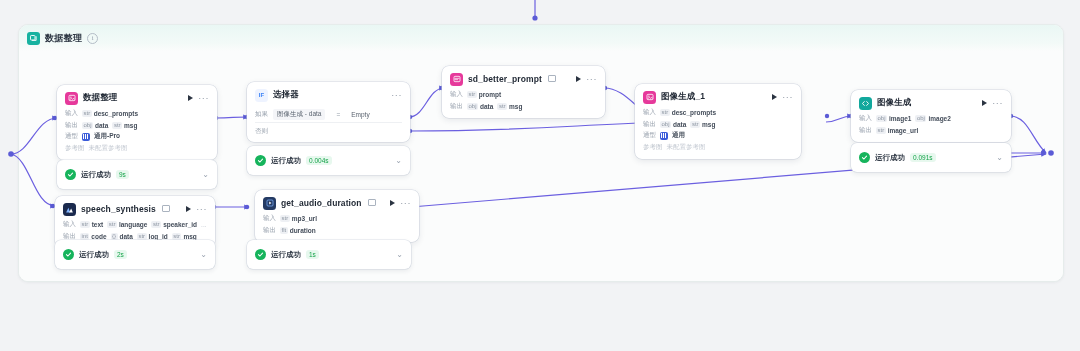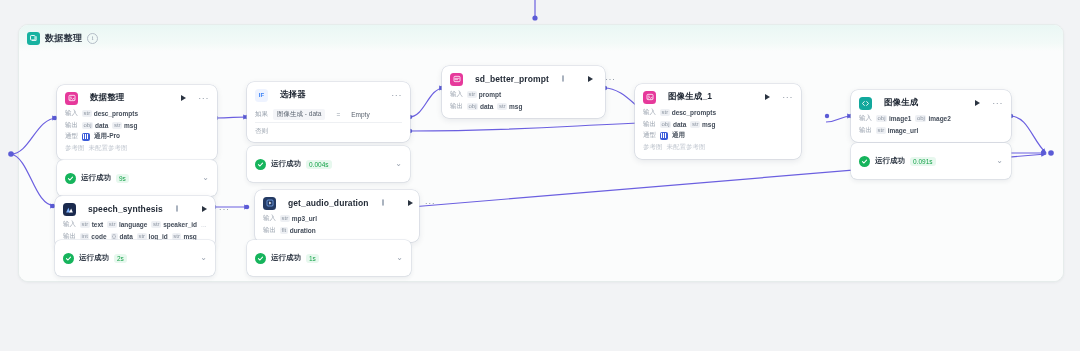--- a/index.html
+++ b/index.html
@@ -43,21 +43,21 @@
 
   
   .node{
     position:absolute;
     background:#ffffff;
     border-radius:7px;
     box-shadow:0 2px 6px rgba(28,40,64,.10),0 0 0 .6px rgba(210,216,226,.85);
     box-sizing:border-box;
     padding:6px 8px 7px 8px;
   }
-  .node-head{display:flex;align-items:center;gap:12px;height:14px;}
+  .node-head{display:flex;align-items:center;gap:5px;height:14px;}
   .node-ico{
     width:13px;height:13px;border-radius:3.5px;flex:0 0 auto;
     display:flex;align-items:center;justify-content:center;
     color:#fff;font-size:7px;font-weight:bold;
   }
   .node-title{
     font-size:8.5px;color:#1f2733;font-weight:bold;white-space:nowrap;
     letter-spacing:.1px;
   }
   .node-title.mono{font-family:"Liberation Sans",sans-serif;font-weight:bold;font-size:8.5px;}
@@ -92,21 +92,21 @@
     background:repeating-linear-gradient(90deg,#fff 0 1px,transparent 1px 2px);
   }
   .faint{color:#bcc3cc;}
   .dim{font-size:6.5px;color:#c2c8d1;}
 
   
   .status{
     position:absolute;background:#fff;border-radius:6px;
     box-shadow:0 2px 5px rgba(28,40,64,.09),0 0 0 .6px rgba(214,220,229,.8);
     display:flex;align-items:center;gap:5px;padding:0 8px;box-sizing:border-box;
-    height:36px;
+    height:29px;
   }
   .ok{
     width:11px;height:11px;border-radius:50%;background:#16b45c;flex:0 0 auto;
     display:flex;align-items:center;justify-content:center;
   }
   .ok svg{display:block;}
   .stxt{font-size:7.5px;color:#2b3441;font-weight:bold;}
   .sbadge{
     font-size:6.5px;color:#16a34a;background:#e7f8ee;border-radius:3px;
     padding:1px 3px;line-height:7px;

